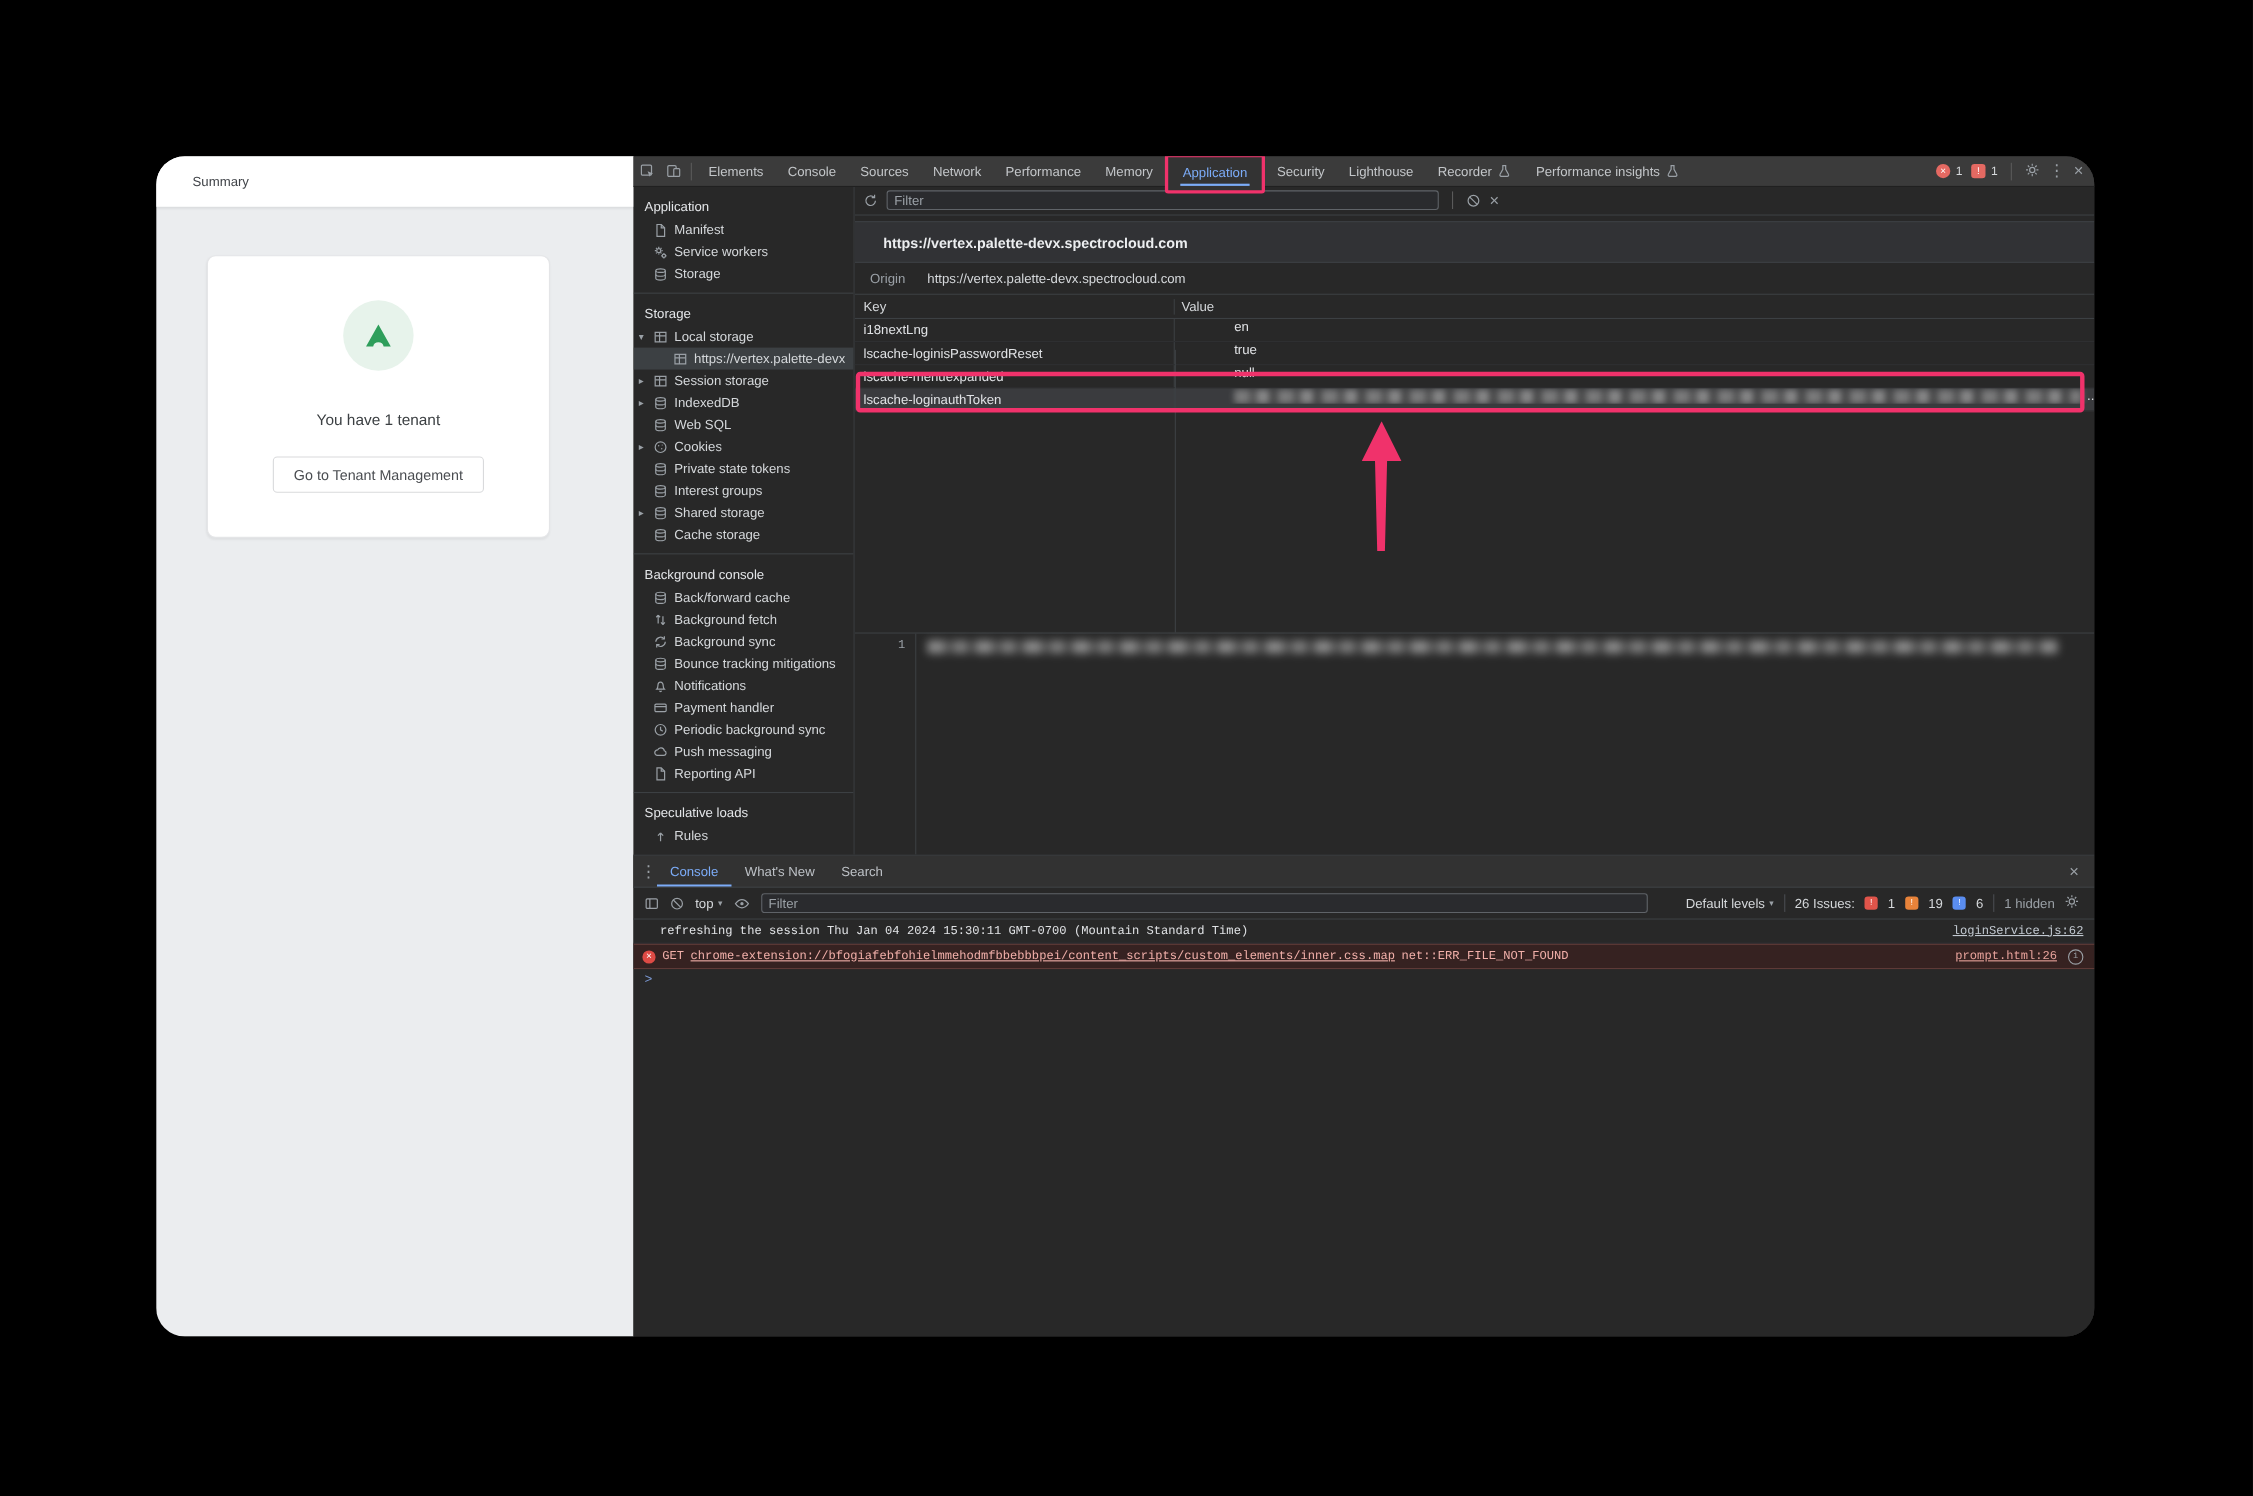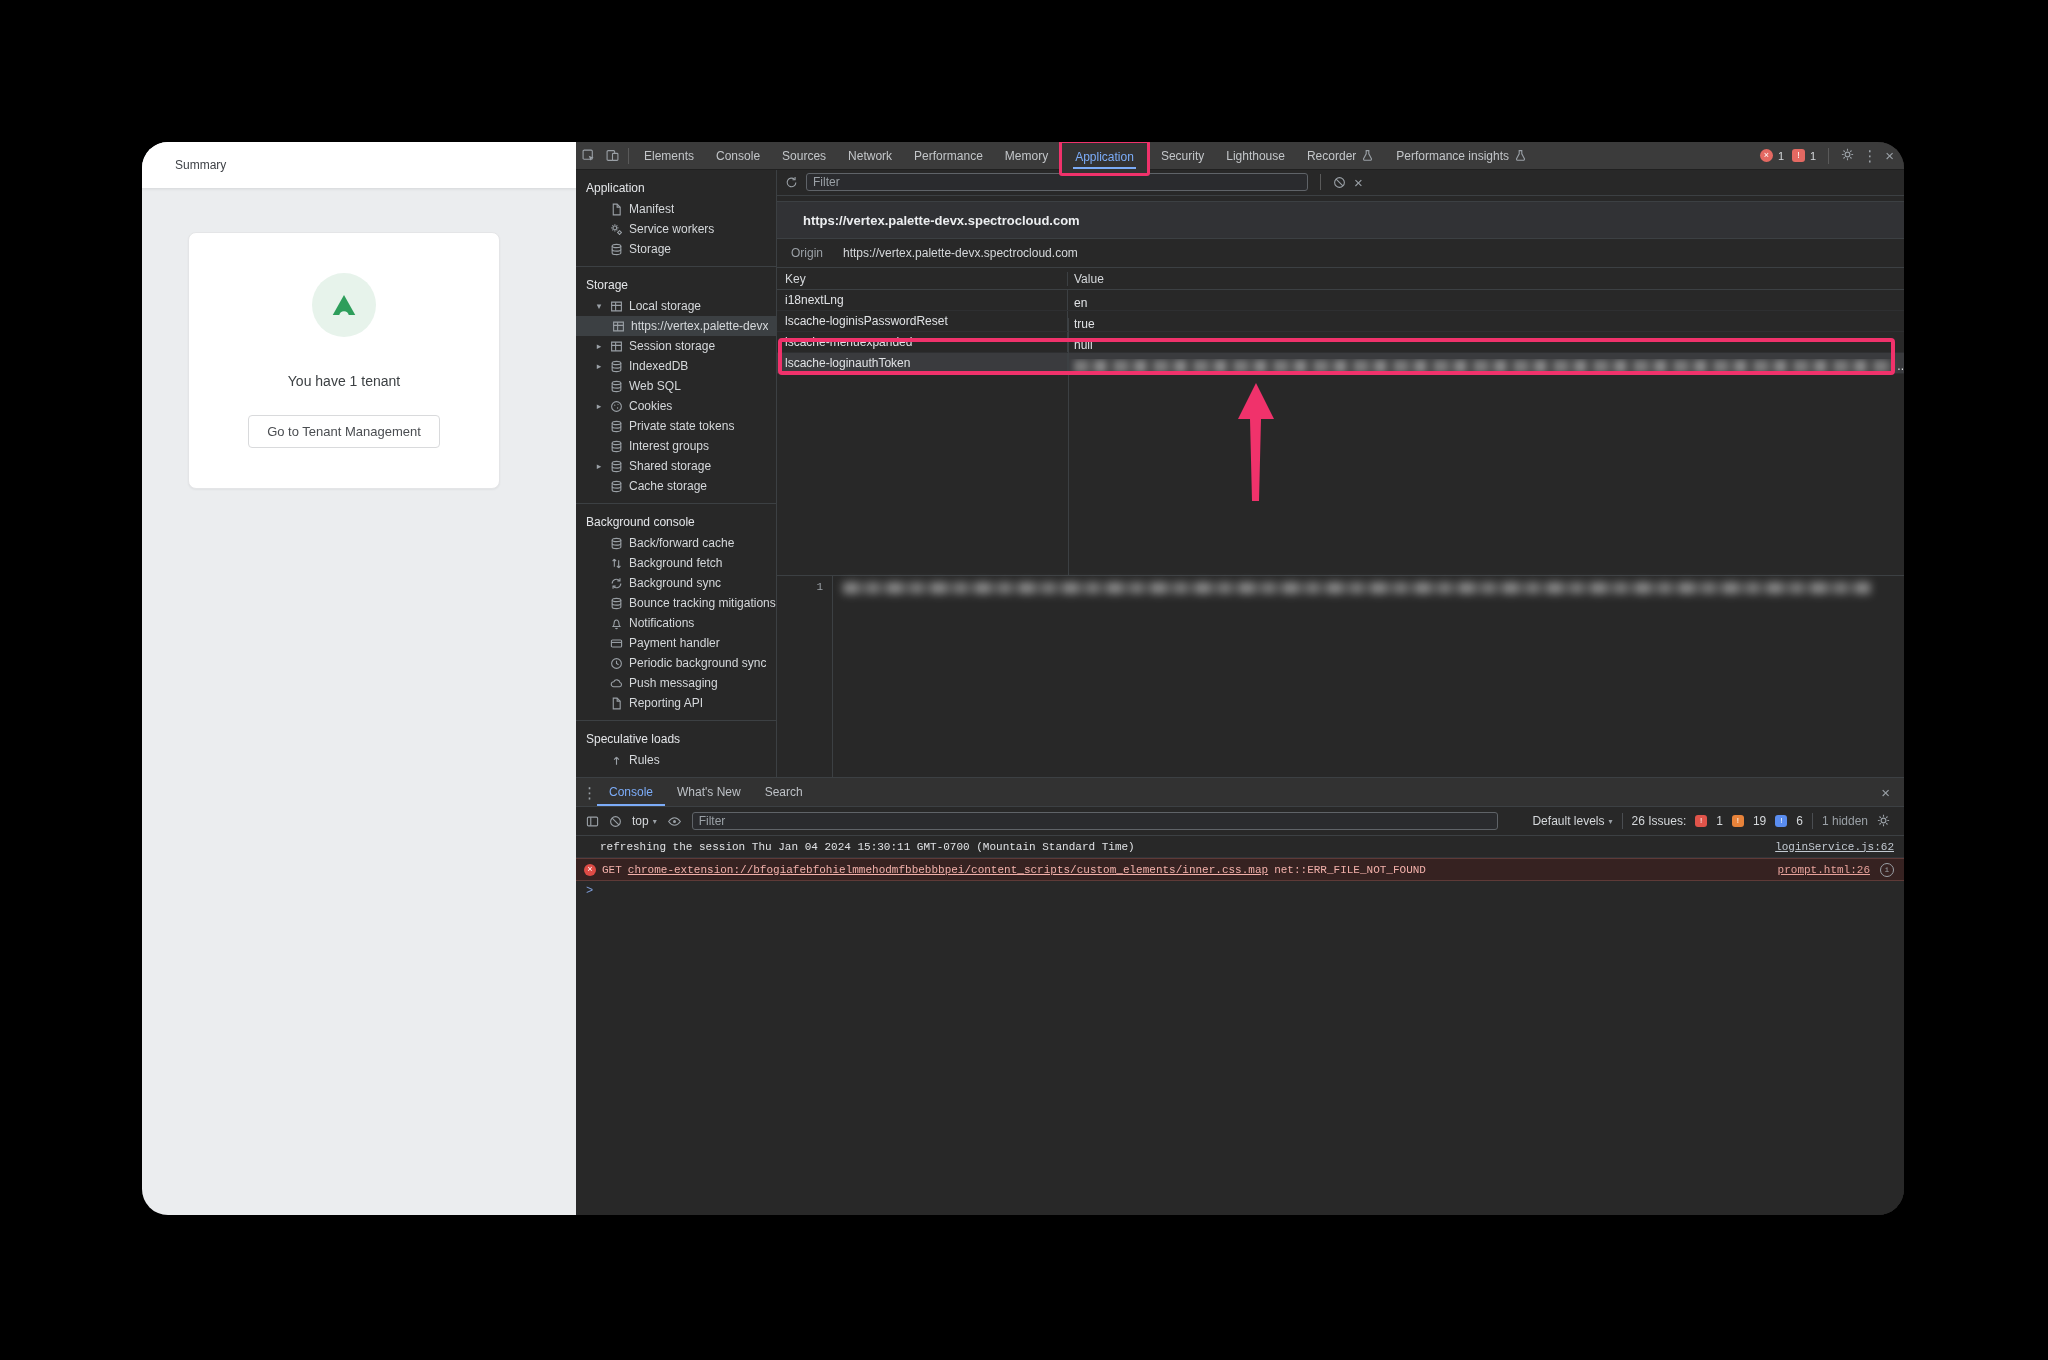--- a/index.html
+++ b/index.html
@@ -34,38 +34,38 @@
   .badge-square{width:13px;height:13px;border-radius:3px;background:#e46962;color:#fff;font-size:9px;line-height:13px;text-align:center;flex:none;}
   .badge-n{color:#d5d8db;font-size:11px;margin-left:-3px;}
   .glyph{color:#9aa0a6;font-size:15px;line-height:1;cursor:pointer;}
 
   svg.ic{width:13px;height:13px;stroke:#9aa0a6;fill:none;stroke-width:1.1;flex:none;}
   svg.ic *{vector-effect:non-scaling-stroke;}
 
   .app-body{position:absolute;top:27px;left:0;right:0;height:608px;display:flex;}
   .app-sidebar{width:201px;border-right:1px solid #3c4043;box-sizing:border-box;padding-top:8px;overflow:hidden;flex:none;}
   .sb-sec{height:22px;line-height:22px;padding-left:10px;color:#e4e6e9;font-weight:500;}
-  .sb-item{height:20px;display:flex;align-items:center;padding-left:18px;gap:6px;cursor:pointer;color:#d5d8db;white-space:nowrap;overflow:hidden;}
+  .sb-item{height:20px;display:flex;align-items:center;padding-left:2px;gap:6px;cursor:pointer;color:#d5d8db;white-space:nowrap;overflow:hidden;}
   .sb-item .tri{width:10px;font-size:9px;color:#9aa0a6;text-align:center;flex:none;}
   .sb-item.nest{padding-left:36px;}
   .sb-item.selected{background:#3c4043;}
   .sb-item .lbl{overflow:hidden;text-overflow:clip;}
   .sb-div{border-top:1px solid #3c4043;margin:7px 0;}
 
   .app-main{flex:1;position:relative;background:#282828;overflow:hidden;}
   .filter-row{height:26px;display:flex;align-items:center;gap:8px;padding:0 8px;border-bottom:1px solid #3c4043;}
   .dt-input{background:#2a2b2e;border:1px solid #5f6368;border-radius:3px;height:16px;width:488px;color:#dadce0;font-size:12px;padding:0 6px;outline:none;}
   .dt-input::placeholder{color:#9aa0a6;}
   .url-band{margin-top:5px;height:36px;background:#313235;border-top:1px solid #3c4043;border-bottom:1px solid #3c4043;display:flex;align-items:center;padding-left:26px;font-size:13px;font-weight:bold;color:#eceef0;}
   .origin-row{height:28px;display:flex;align-items:center;padding-left:14px;gap:20px;}
   .origin-label{color:#9aa0a6;}
   .kv-header{height:21px;display:flex;align-items:center;border-top:1px solid #3c4043;border-bottom:1px solid #3c4043;color:#d5d8db;}
   .kv-key{width:291px;padding-left:8px;box-sizing:border-box;border-right:1px solid #3c4043;flex:none;overflow:hidden;white-space:nowrap;}
   .kv-val{padding-left:6px;flex:1;display:flex;align-items:center;overflow:hidden;white-space:nowrap;}
-  .kv-row{height:20px;display:flex;align-items:flex-end;color:#e0e2e5;border-bottom:1px solid #2e2f31;cursor:pointer;}
+  .kv-row{height:20px;display:flex;align-items:flex-start;color:#e0e2e5;border-bottom:1px solid #2e2f31;cursor:pointer;gap:48px;}
   .kv-row .kv-key{height:100%;display:flex;align-items:center;}
   .kv-row.selected{background:#3a3b3e;}
   .col-divider{position:absolute;left:291px;top:149px;height:257px;border-left:1px solid #3c4043;pointer-events:none;}
   .blur-chip{height:13px;flex:1;margin:0 4px 0 0;border-radius:2px;background:repeating-linear-gradient(90deg,#8a8a8a 0 13px,#5c5c5c 13px 21px,#9a9a9a 21px 32px,#4d4d4d 32px 40px);filter:blur(3px);opacity:.8;}
   .preview-pane{position:absolute;left:0;right:0;top:406px;bottom:0;border-top:1px solid #3c4043;display:flex;}
   .gutter{width:56px;flex:none;border-right:1px solid #3c4043;color:#9aa0a6;font-family:"Liberation Mono",monospace;font-size:11px;text-align:right;padding:5px 9px 0 0;box-sizing:border-box;}
   .preview-content{flex:1;padding:6px 10px 0;}
   .blur-line{height:12px;width:1028px;border-radius:2px;background:repeating-linear-gradient(90deg,#9a9a9a 0 15px,#5c5c5c 15px 24px,#8a8a8a 24px 36px,#505050 36px 44px);filter:blur(4px);opacity:.85;}
 
   .annot-rect{position:absolute;left:1px;right:9px;top:169px;height:37px;border:4px solid #f0326b;border-radius:4px;box-sizing:border-box;pointer-events:none;z-index:15;}

